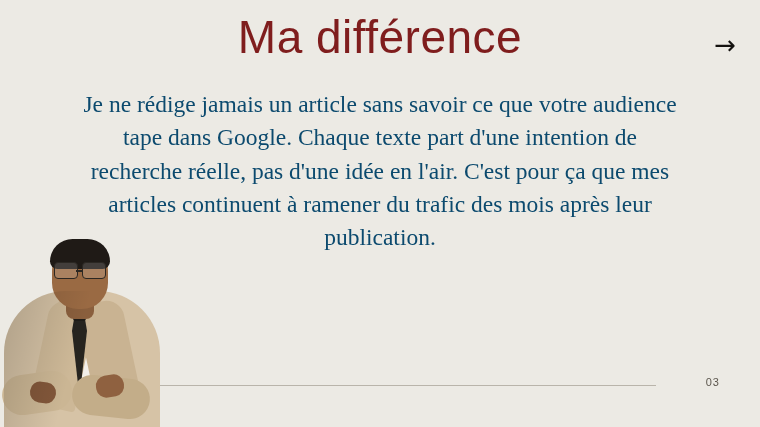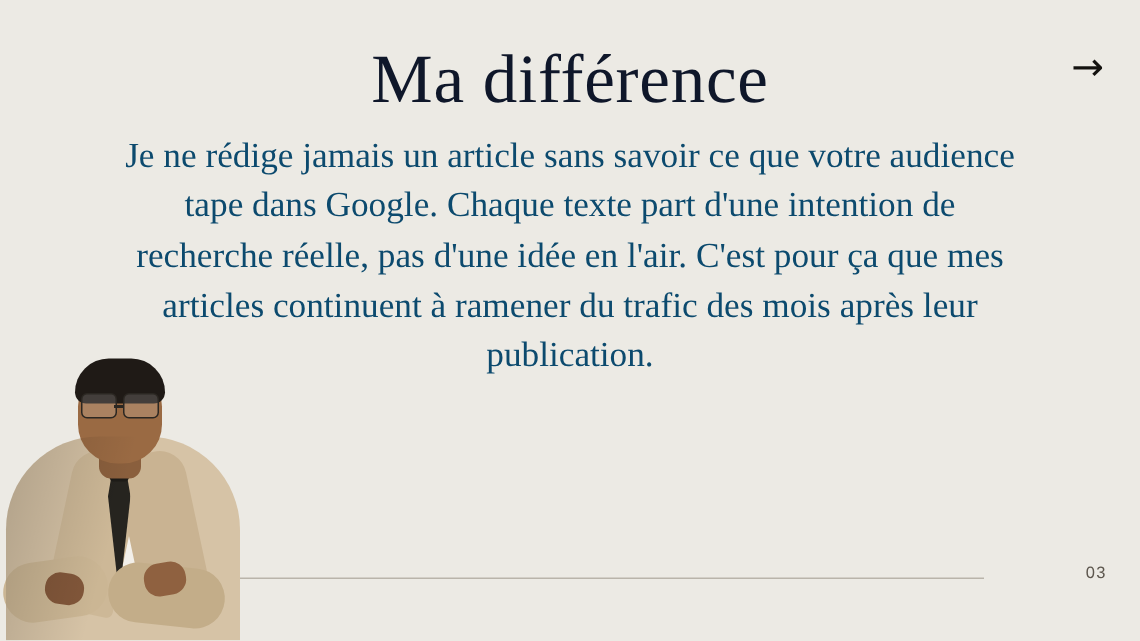--- a/index.html
+++ b/index.html
@@ -17,28 +17,28 @@
     position: relative;
     width: 760px;
     height: 427px;
     background: #eceae4;
     overflow: hidden;
   }
 
   
   .title {
     position: absolute;
-    top: 28px;
+    top: 12px;
     left: 0;
     width: 760px;
     text-align: center;
-    font-family: Liberation Serif, serif;
+    font-family: Liberation Sans, sans-serif;
     font-size: 46px;
     line-height: 1.1;
-    color: #0f172a;
+    color: #7f1d1d;
     letter-spacing: 0.5px;
   }
 
   
   .arrow {
     position: absolute;
     top: 32px;
     right: 24px;
     font-size: 26px;
     line-height: 1;
@@ -65,21 +65,21 @@
     left: 96px;
     top: 385px;
     width: 560px;
     height: 1px;
     background: #b9b4aa;
   }
 
   
   .page-number {
     position: absolute;
-    right: 22px;
+    right: 40px;
     top: 376px;
     font-family: "Liberation Sans", sans-serif;
     font-size: 11px;
     letter-spacing: 1px;
     color: #5c564d;
   }
 
   
   .person {
     position: absolute;

